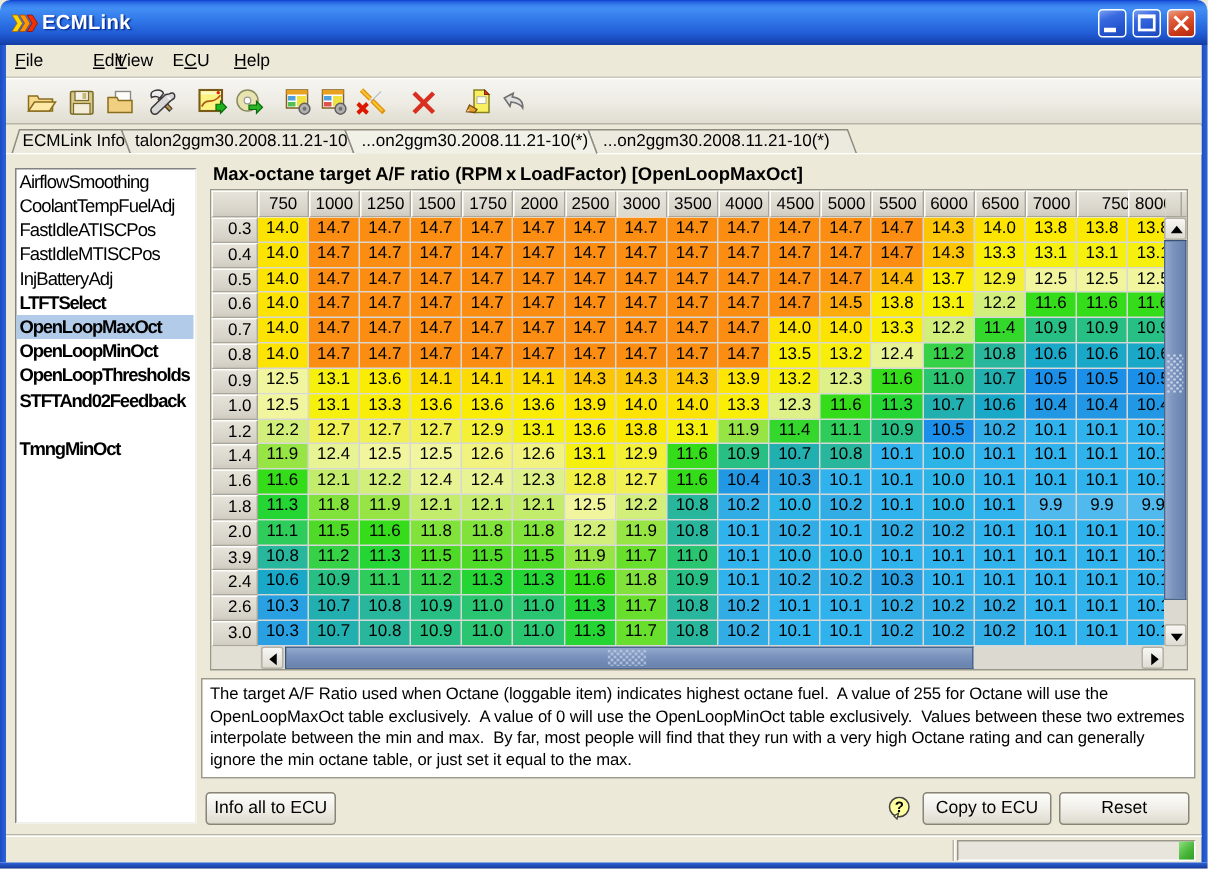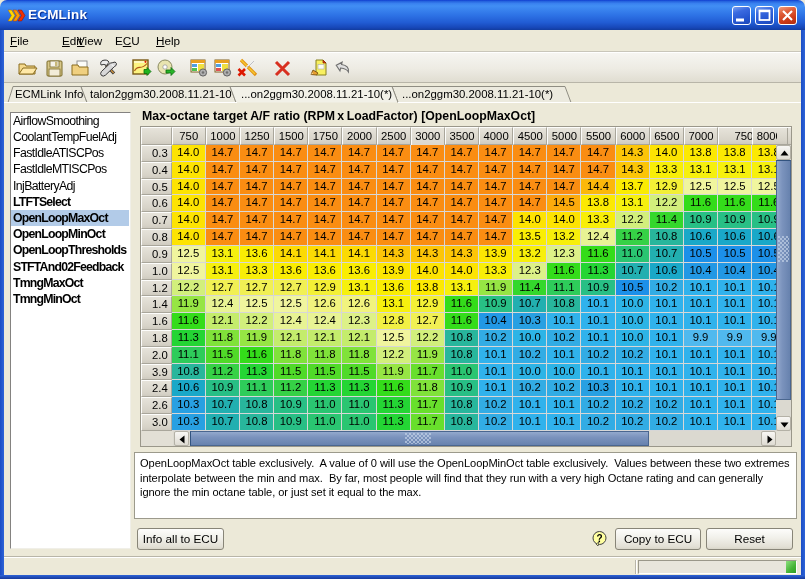--- a/index.html
+++ b/index.html
@@ -166,21 +166,20 @@
 <div class="abs li" style="left:11px;top:112.60px">AirflowSmoothing</div>
 <div class="abs li" style="left:11px;top:128.83px">CoolantTempFuelAdj</div>
 <div class="abs li" style="left:11px;top:145.06px">FastIdleATISCPos</div>
 <div class="abs li" style="left:11px;top:161.29px">FastIdleMTISCPos</div>
 <div class="abs li" style="left:11px;top:177.52px">InjBatteryAdj</div>
 <div class="abs li b" style="left:11px;top:193.75px">LTFTSelect</div>
 <div class="abs li b b sel" style="left:11px;top:209.98px">OpenLoopMaxOct</div>
 <div class="abs li b" style="left:11px;top:226.21px">OpenLoopMinOct</div>
 <div class="abs li b" style="left:11px;top:242.44px">OpenLoopThresholds</div>
 <div class="abs li b" style="left:11px;top:258.67px">STFTAnd02Feedback</div>
-<div class="abs li b" style="left:11px;top:274.90px">TmngMaxOct</div>
 <div class="abs li b" style="left:11px;top:291.13px">TmngMinOct</div>
 <div id="tbltitle" class="abs">Max-octane target A/F ratio (RPM x LoadFactor) [OpenLoopMaxOct]</div>
 <div class="abs" style="left:139.5px;top:126.0px;width:652.5px;height:321.0px;border:1px solid #9a978a;background:#ece9d8"></div>
 <div class="hcell" style="left:140.5px;top:127.0px;width:31.2px;height:18.0px"></div>
 <div class="abs" style="left:171.7px;top:127.0px;width:605.3px;height:18.0px;overflow:hidden">
 <div class="hcell" style="left:0.00px;top:0;width:34.15px;height:18.0px;line-height:16.0px">750</div>
 <div class="hcell" style="left:34.15px;top:0;width:34.15px;height:18.0px;line-height:16.0px">1000</div>
 <div class="hcell" style="left:68.30px;top:0;width:34.15px;height:18.0px;line-height:16.0px">1250</div>
 <div class="hcell" style="left:102.45px;top:0;width:34.15px;height:18.0px;line-height:16.0px">1500</div>
 <div class="hcell" style="left:136.60px;top:0;width:34.15px;height:18.0px;line-height:16.0px">1750</div>
@@ -560,20 +559,21 @@
         <path d="M10.5,7.5 L5.5,3.5 L5.5,11.5 Z" fill="#000"></path>
       </svg>
     </div>
 <div class="abs" style="left:189.5px;top:430.9px;width:459.5px;height:15px;background:linear-gradient(180deg,#93a9cd 0%,#7b93bd 40%,#6782ae 100%);border:1px solid #4a668f;border-left-color:#32537f"></div>
 <svg class="abs" style="left:405px;top:432.9px" width="26" height="11" viewBox="0 0 26 11">
       <rect width="26" height="11" fill="url(#dg)"></rect>
     </svg>
 <div class="abs" style="left:140.5px;top:430.9px;width:32.0px;height:15px;background:#e2dfd5"></div>
 <div class="abs" style="left:776px;top:430.9px;width:15px;height:15px;background:#e2dfd5"></div>
 <div id="desc" class="abs">
+      <div>The target A/F Ratio used when Octane (loggable item) indicates highest octane fuel.&nbsp; A value of 255 for Octane will use the</div>
       <div>OpenLoopMaxOct table exclusively.&nbsp; A value of 0 will use the OpenLoopMinOct table exclusively.&nbsp; Values between these two extremes</div>
       <div>interpolate between the min and max.&nbsp; By far, most people will find that they run with a very high Octane rating and can generally</div>
       <div>ignore the min octane table, or just set it equal to the max.</div>
     </div>
 <div class="btn abs" style="left:137px;top:528px;width:87px;line-height:20px">Info all to ECU</div>
 <div class="btn abs" style="left:706px;top:528px;width:87px;line-height:20px">Reset</div>
 <div class="btn abs" style="left:615px;top:528px;width:86px;line-height:20px">Copy to ECU</div>
 <svg class="abs" style="left:592px;top:531px" width="15" height="16" viewBox="0 0 15 16">
 <circle cx="7.5" cy="7" r="6.5" fill="#ffffa0" stroke="#404040" stroke-width="1"></circle>
 <path d="M4,13 L7,11 L6,15 Z" fill="#ffffa0" stroke="#404040" stroke-width="0.8"></path>

